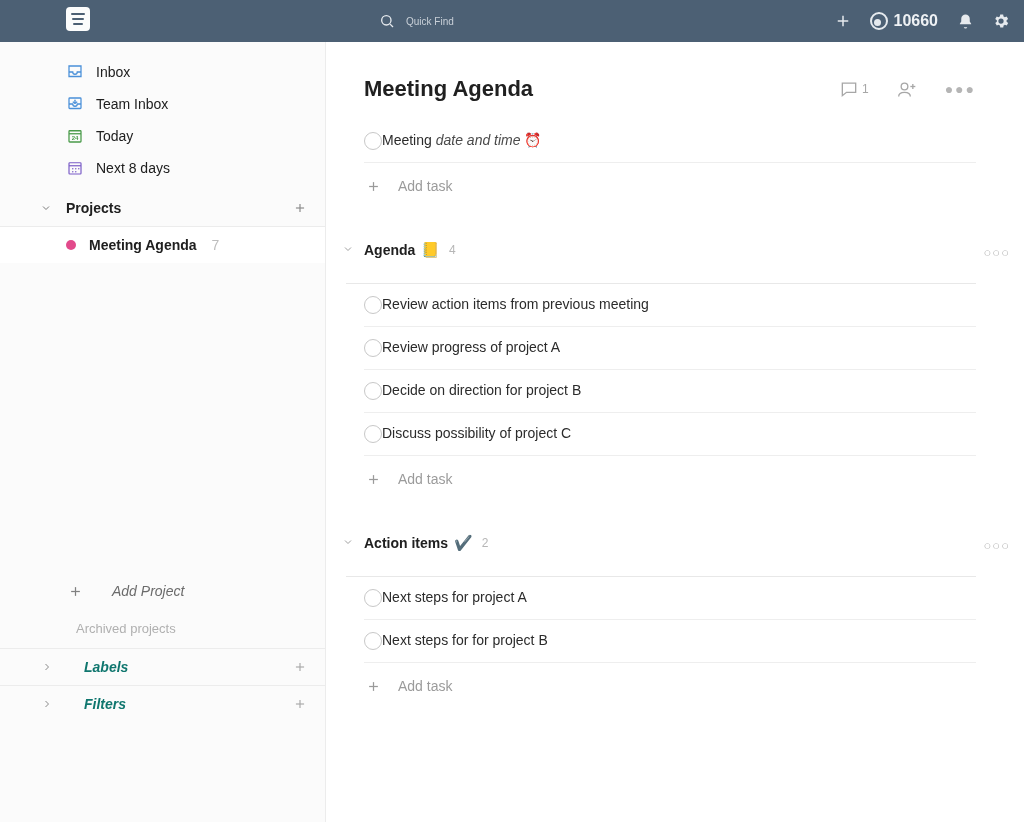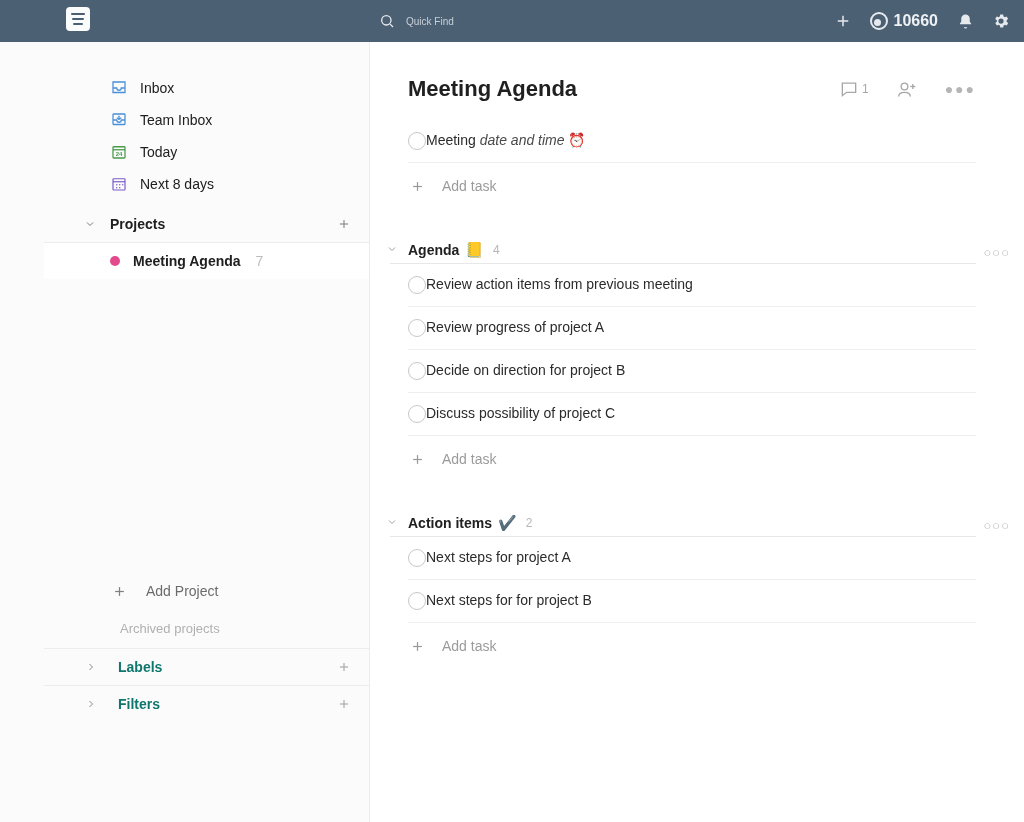--- a/index.html
+++ b/index.html
@@ -84,24 +84,23 @@
   .app {
     display:flex;
     height: calc(822px - 42px);
     background:#fbfbfb;
   }
 
   
   .sidebar {
     width: 326px;
     background:#fbfbfb;
-    padding-top: 30px;
+    padding-top: 14px;
     display:flex;
     flex-direction:column;
-    margin-left:44px;
   }
   .nav-group { padding: 0 0 6px 0; }
   .nav-item {
     display:flex;
     align-items:center;
     padding: 7px 20px 7px 66px;
     gap: 12px;
     cursor:pointer;
     font-size:14px;
     color:#202020;
@@ -135,24 +134,25 @@
   }
   .proj-dot { width:10px;height:10px;border-radius:50%; flex-shrink:0;}
   .proj-count { color:#bdbdbd; font-weight:400; margin-left:2px;}
 
   .flex-spacer { flex:1; }
 
   .secondary-item {
     display:flex;
     align-items:center;
     padding: 9px 20px 9px 66px;
-    gap:18px;
+    gap:28px;
     color:#6b6b6b;
     cursor:pointer;
     position:relative;
+    font-style:italic;
   }
   .archived-label {
     padding: 12px 20px 12px 76px;
     color:#b0b0b0;
     font-size:13px;
     border-bottom:1px solid #ececec;
   }
   .secondary-item .plus-r {
     position:absolute; right:18px; top:50%; transform:translateY(-50%);
     color:#a9a9a9; width:16px;height:16px; display:flex;align-items:center;justify-content:center;
@@ -177,21 +177,21 @@
   .hdr-btn { display:flex; align-items:center; gap:3px; cursor:pointer; }
   .hdr-count { font-size:12px;}
 
   .section {
     margin-bottom: 46px;
   }
   .section-header {
     display:flex;
     align-items:center;
     gap:6px;
-    padding-bottom:4px;
+    padding-bottom:24px;
     border-bottom:1px solid #e8e8e8;
     position:relative;
     margin-left:-18px;
     padding-left:18px;
   }
   .section-header .sh-chev { position:absolute; left:-4px; top:2px; color:#a0a0a0; cursor:pointer;}
   .section-title { font-weight:700; font-size:14px;}
   .section-count { color:#b6b6b6; font-size:12px; margin-left:3px;}
   .section-menu { position:absolute; right:-34px; top:4px; color:#b5b5b5; cursor:pointer; letter-spacing:1px; font-size:13px;}
 

